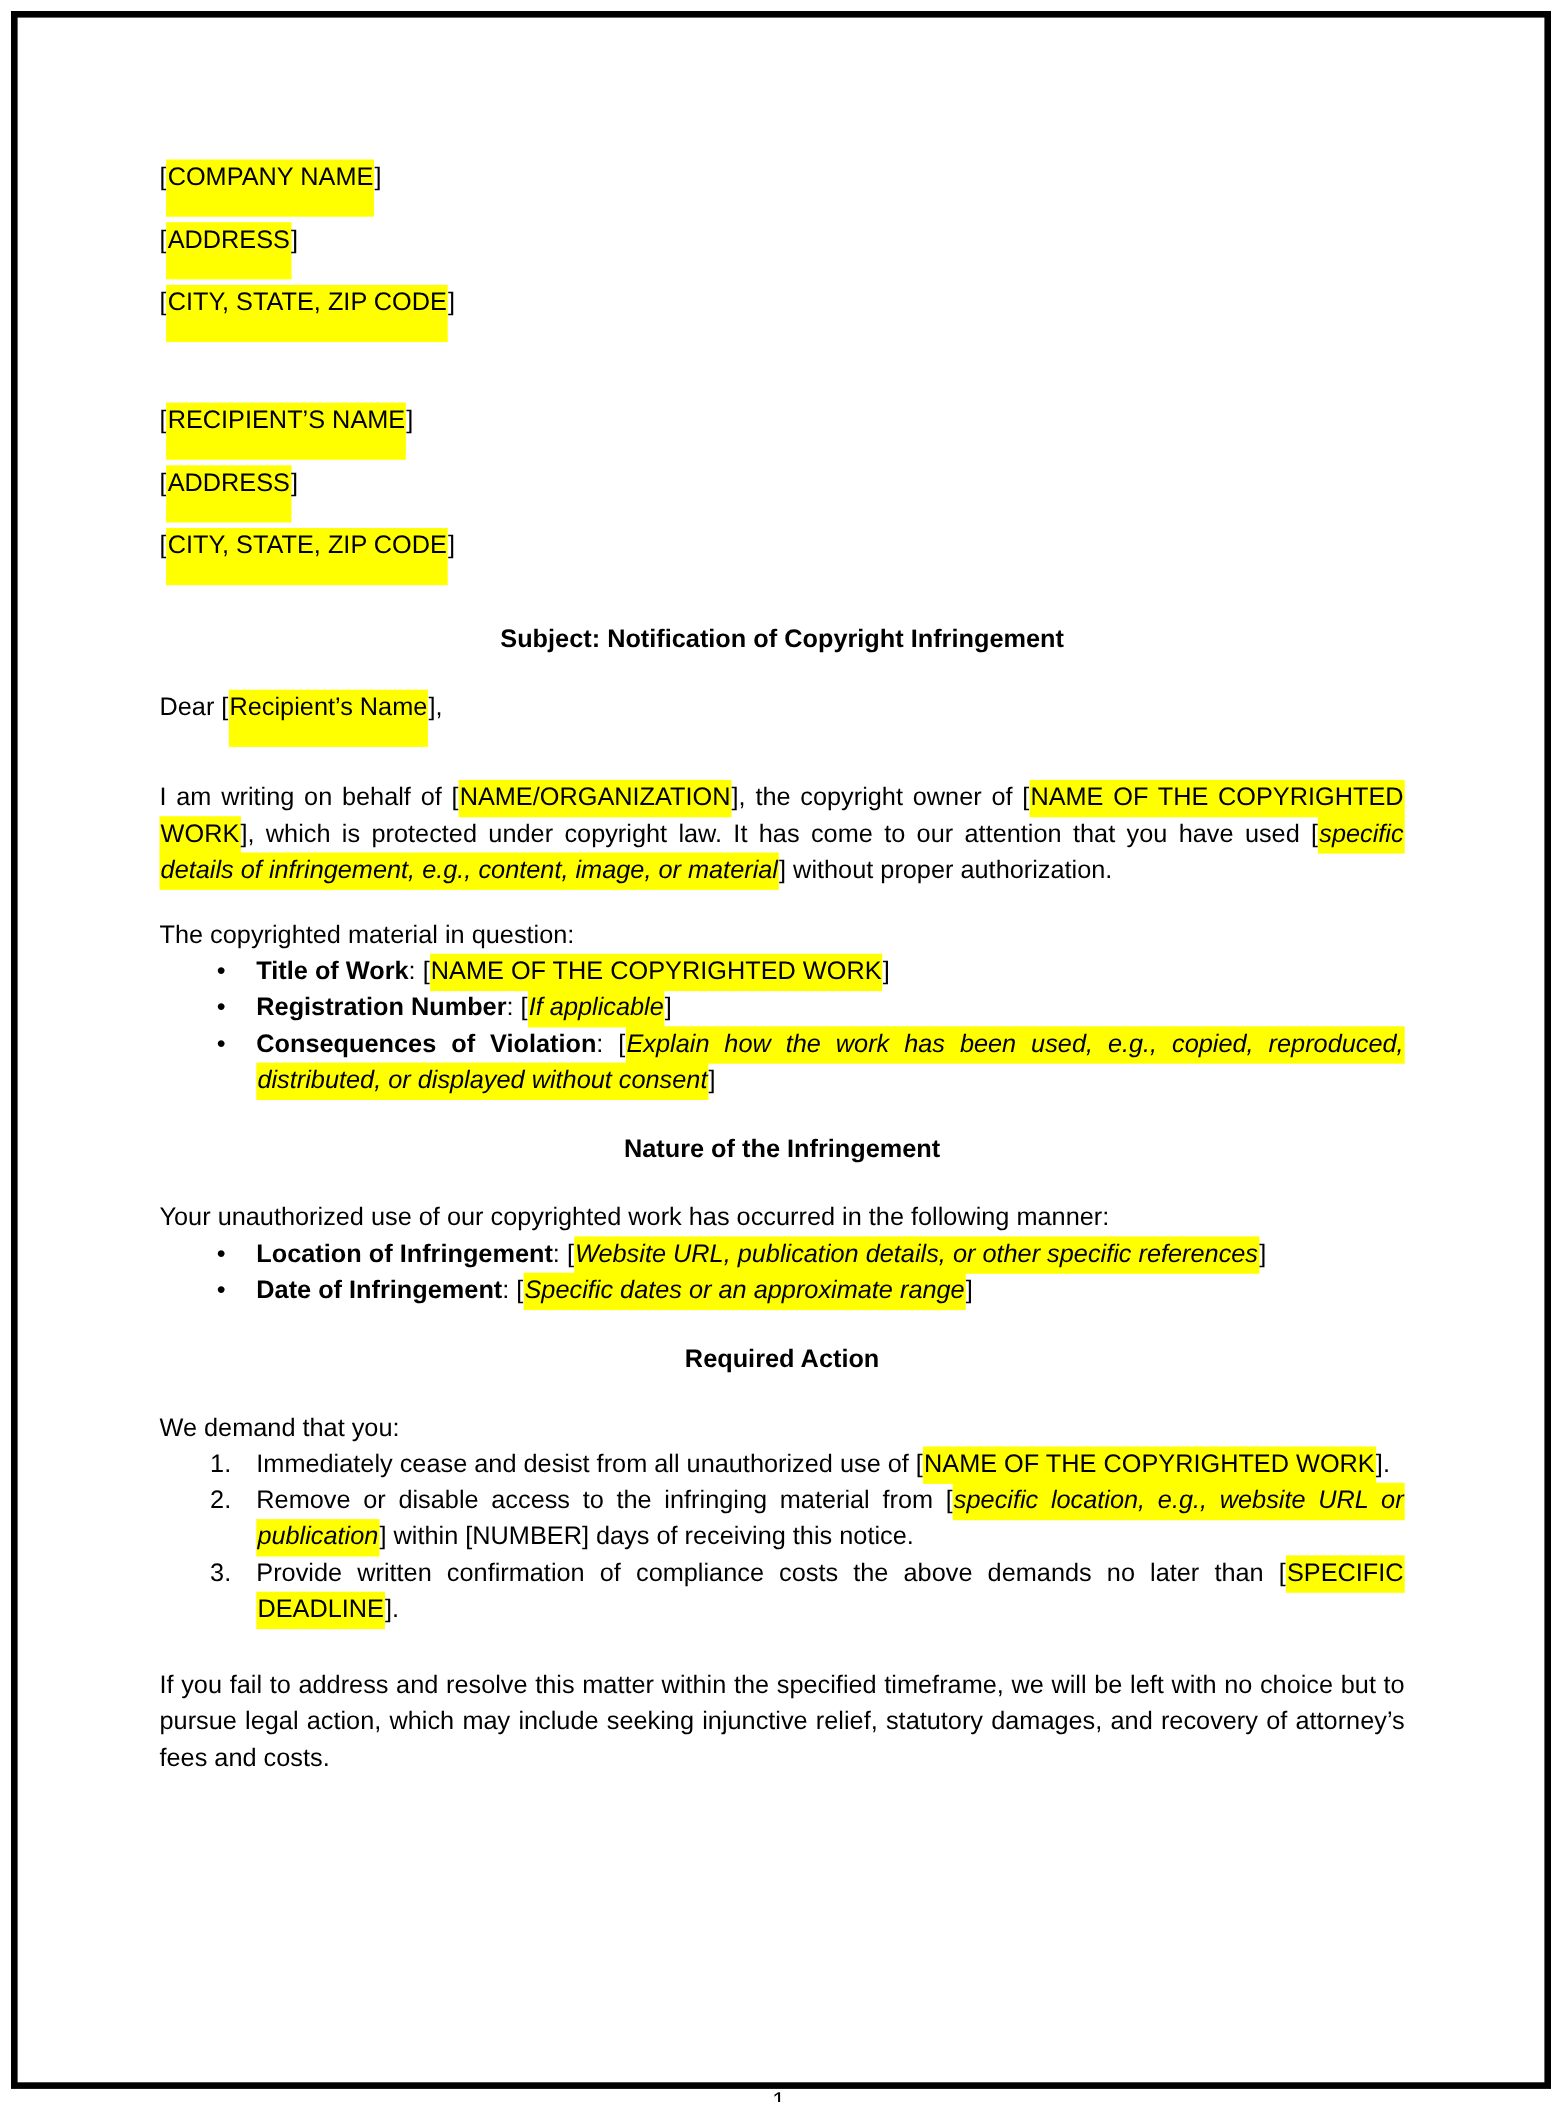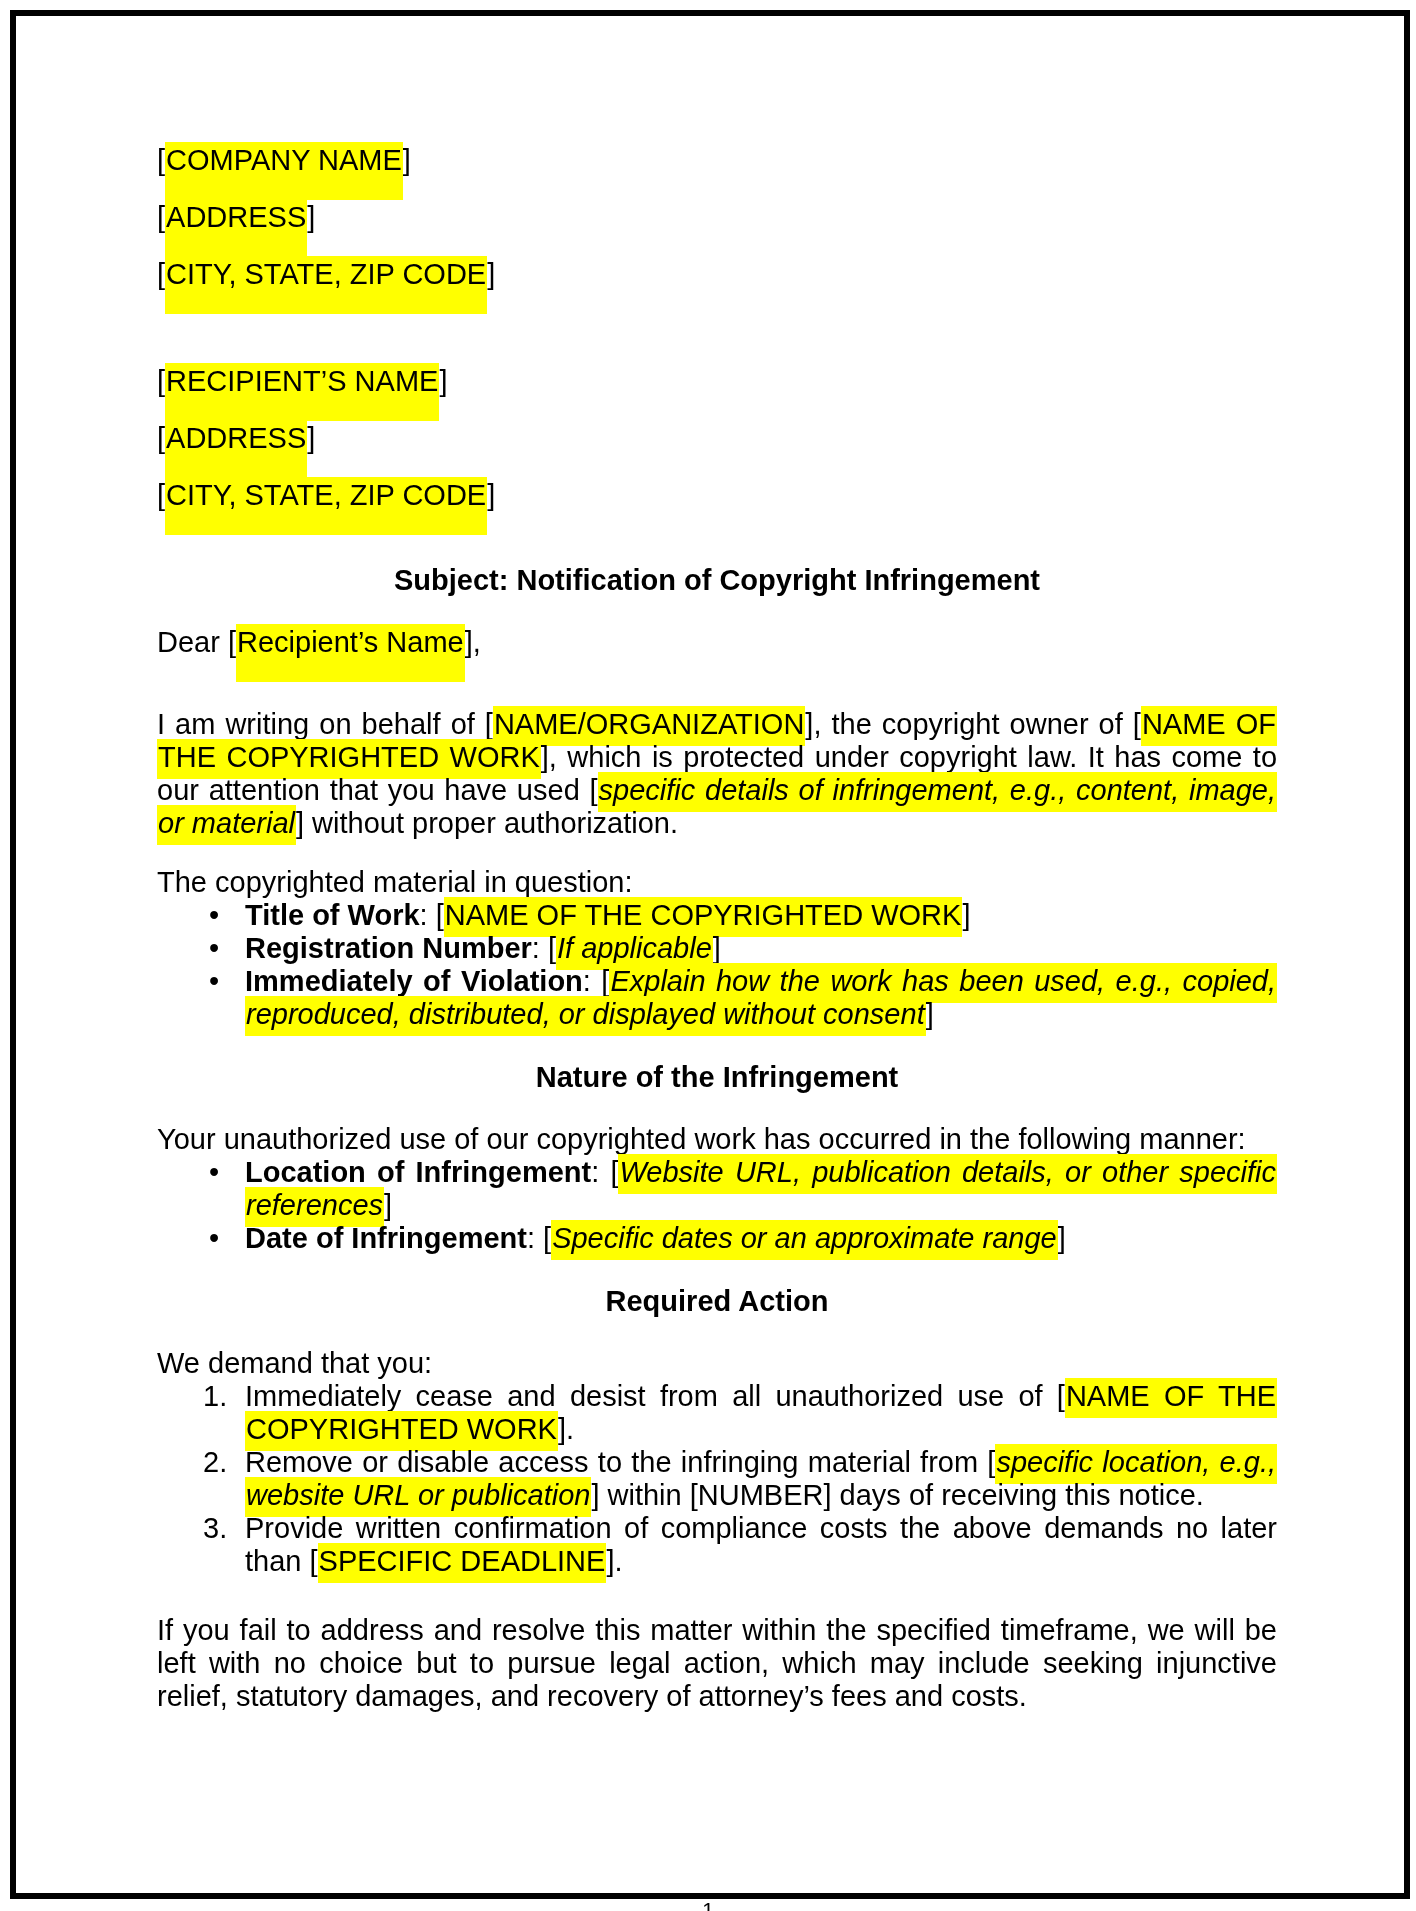--- a/index.html
+++ b/index.html
@@ -7,21 +7,21 @@
     width:1416px;height:1911px;position:relative;overflow:hidden;
     background:#ffffff;color:#000000;
     font-family:"Liberation Sans","DejaVu Sans",sans-serif;
   }
   *{box-sizing:border-box;}
   .page{
     position:absolute;left:10px;top:10px;width:1400px;height:1889px;
     border:6px solid #000000;background:#ffffff;overflow:hidden;
     padding:128px 127px 0 129px;
   }
-  .content{font-size:29px;line-height:33px;margin-left:12px;}
+  .content{font-size:23px;line-height:33px;}
   .b{font-weight:700;}
   .i{font-style:italic;}
   .hl{
     background:#ffff00;
     padding:2px 1px 6px 1px;
     box-decoration-break:clone;-webkit-box-decoration-break:clone;
   }
   .hl.tail{padding-bottom:24px;}
   .field{margin:0 0 24px;}
   .gap-lg{margin-bottom:74px;}
@@ -52,21 +52,21 @@
       <div class="field"><span>[</span><span class="hl tail">RECIPIENT’S NAME</span><span>]</span></div>
       <div class="field"><span>[</span><span class="hl tail">ADDRESS</span><span>]</span></div>
       <div class="field gap-md"><span>[</span><span class="hl tail">CITY, STATE, ZIP CODE</span><span>]</span></div>
       <div class="heading"><span>Subject: Notification of Copyright Infringement</span></div>
       <div class="salutation"><span>Dear [</span><span class="hl tail">Recipient’s Name</span><span>],</span></div>
       <div class="para"><span>I am writing on behalf of [</span><span class="hl">NAME/ORGANIZATION</span><span>], the copyright owner of [</span><span class="hl">NAME OF THE COPYRIGHTED WORK</span><span>], which is protected under copyright law. It has come to our attention that you have used [</span><span class="i hl">specific details of infringement, e.g., content, image, or material</span><span>] without proper authorization.</span></div>
       <div class="intro"><span>The copyrighted material in question:</span></div>
       <ul>
         <li><span class="marker">•</span><span class="b">Title of Work</span><span>: [</span><span class="hl">NAME OF THE COPYRIGHTED WORK</span><span>]</span></li>
         <li><span class="marker">•</span><span class="b">Registration Number</span><span>: [</span><span class="i hl">If applicable</span><span>]</span></li>
-        <li><span class="marker">•</span><span class="b">Immediately of Violation</span><span>: [</span><span class="i hl">Explain how the work has been used, e.g., copied, reproduced, distributed, or displayed without consent</span><span>]</span></li>
+        <li><span class="marker">•</span><span class="b">Consequences of Violation</span><span>: [</span><span class="i hl">Explain how the work has been used, e.g., copied, reproduced, distributed, or displayed without consent</span><span>]</span></li>
       </ul>
       <div class="heading"><span>Nature of the Infringement</span></div>
       <div class="intro"><span>Your unauthorized use of our copyrighted work has occurred in the following manner:</span></div>
       <ul>
         <li><span class="marker">•</span><span class="b">Location of Infringement</span><span>: [</span><span class="i hl">Website URL, publication details, or other specific references</span><span>]</span></li>
         <li><span class="marker">•</span><span class="b">Date of Infringement</span><span>: [</span><span class="i hl">Specific dates or an approximate range</span><span>]</span></li>
       </ul>
       <div class="heading"><span>Required Action</span></div>
       <div class="intro"><span>We demand that you:</span></div>
       <ol>

